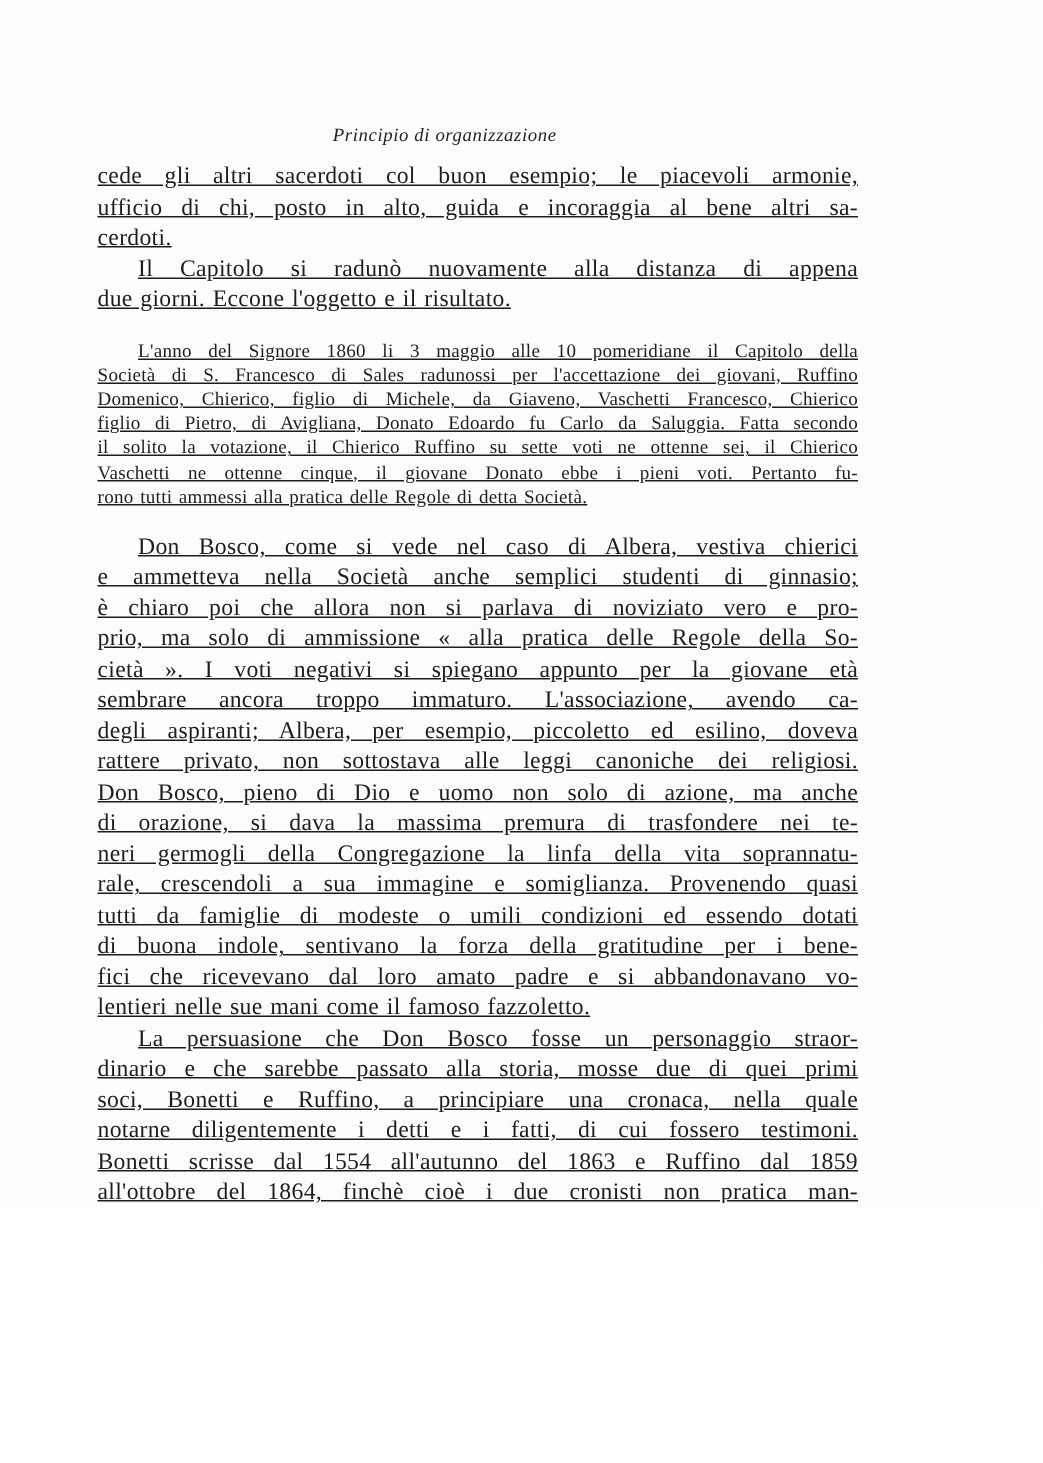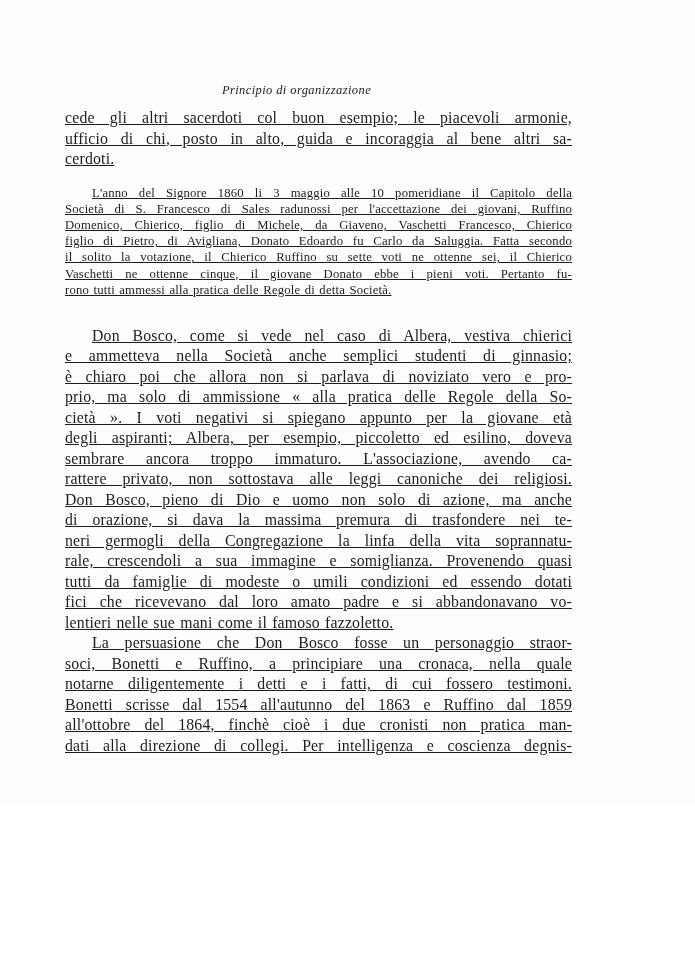--- a/index.html
+++ b/index.html
@@ -44,21 +44,21 @@
   .para.body .line {
     font-size: 15.8px;
     line-height: 20.5px;
   }
   .para.small .line {
     font-size: 12.7px;
     line-height: 16.2px;
   }
   .para.small {
     margin-top: 15px;
-    margin-bottom: 28px;
+    margin-bottom: 16px;
   }
   .para .line.indent { padding-left: 27px; }
   .para .line.last { text-align-last: left; }
   .page-number {
     position: absolute;
     top: 826px;
     left: 478px;
     font-size: 15.5px;
     font-style: italic;
     letter-spacing: 2px;
@@ -70,48 +70,54 @@
 
 <div class="scan-page">
   <div class="running-header">Principio di organizzazione</div>
 
   <div class="text-block">
       <div class="para body">
         <div class="line">cede gli altri sacerdoti col buon esempio; le piacevoli armonie,</div>
         <div class="line">ufficio di chi, posto in alto, guida e incoraggia al bene altri sa-</div>
         <div class="line last">cerdoti.</div>
       </div>
+      <div class="para body">
+        <div class="line indent">Il Capitolo si radunò nuovamente alla distanza di appena</div>
+        <div class="line last">due giorni. Eccone l'oggetto e il risultato.</div>
+      </div>
       <div class="para small">
         <div class="line indent">L'anno del Signore 1860 li 3 maggio alle 10 pomeridiane il Capitolo della</div>
         <div class="line">Società di S. Francesco di Sales radunossi per l'accettazione dei giovani, Ruffino</div>
         <div class="line">Domenico, Chierico, figlio di Michele, da Giaveno, Vaschetti Francesco, Chierico</div>
         <div class="line">figlio di Pietro, di Avigliana, Donato Edoardo fu Carlo da Saluggia. Fatta secondo</div>
         <div class="line">il solito la votazione, il Chierico Ruffino su sette voti ne ottenne sei, il Chierico</div>
         <div class="line">Vaschetti ne ottenne cinque, il giovane Donato ebbe i pieni voti. Pertanto fu-</div>
         <div class="line last">rono tutti ammessi alla pratica delle Regole di detta Società.</div>
       </div>
       <div class="para body">
         <div class="line indent">Don Bosco, come si vede nel caso di Albera, vestiva chierici</div>
         <div class="line">e ammetteva nella Società anche semplici studenti di ginnasio;</div>
         <div class="line">è chiaro poi che allora non si parlava di noviziato vero e pro-</div>
         <div class="line">prio, ma solo di ammissione « alla pratica delle Regole della So-</div>
         <div class="line">cietà ». I voti negativi si spiegano appunto per la giovane età</div>
+        <div class="line">sembrare ancora troppo immaturo. L'associazione, avendo ca-</div>
         <div class="line">degli aspiranti; Albera, per esempio, piccoletto ed esilino, doveva</div>
-        <div class="line">sembrare ancora troppo immaturo. L'associazione, avendo ca-</div>
         <div class="line">rattere privato, non sottostava alle leggi canoniche dei religiosi.</div>
         <div class="line">Don Bosco, pieno di Dio e uomo non solo di azione, ma anche</div>
         <div class="line">di orazione, si dava la massima premura di trasfondere nei te-</div>
         <div class="line">neri germogli della Congregazione la linfa della vita soprannatu-</div>
         <div class="line">rale, crescendoli a sua immagine e somiglianza. Provenendo quasi</div>
         <div class="line">tutti da famiglie di modeste o umili condizioni ed essendo dotati</div>
+        <div class="line">di buona indole, sentivano la forza della gratitudine per i bene-</div>
         <div class="line">fici che ricevevano dal loro amato padre e si abbandonavano vo-</div>
         <div class="line last">lentieri nelle sue mani come il famoso fazzoletto.</div>
       </div>
       <div class="para body">
         <div class="line indent">La persuasione che Don Bosco fosse un personaggio straor-</div>
+        <div class="line">dinario e che sarebbe passato alla storia, mosse due di quei primi</div>
         <div class="line">soci, Bonetti e Ruffino, a principiare una cronaca, nella quale</div>
         <div class="line">notarne diligentemente i detti e i fatti, di cui fossero testimoni.</div>
         <div class="line">Bonetti scrisse dal 1554 all'autunno del 1863 e Ruffino dal 1859</div>
         <div class="line">all'ottobre del 1864, finchè cioè i due cronisti non pratica man-</div>
         <div class="line">dati alla direzione di collegi. Per intelligenza e coscienza degnis-</div>
       </div>
     </div>
 
   <div class="page-number">35</div>
 </div>

